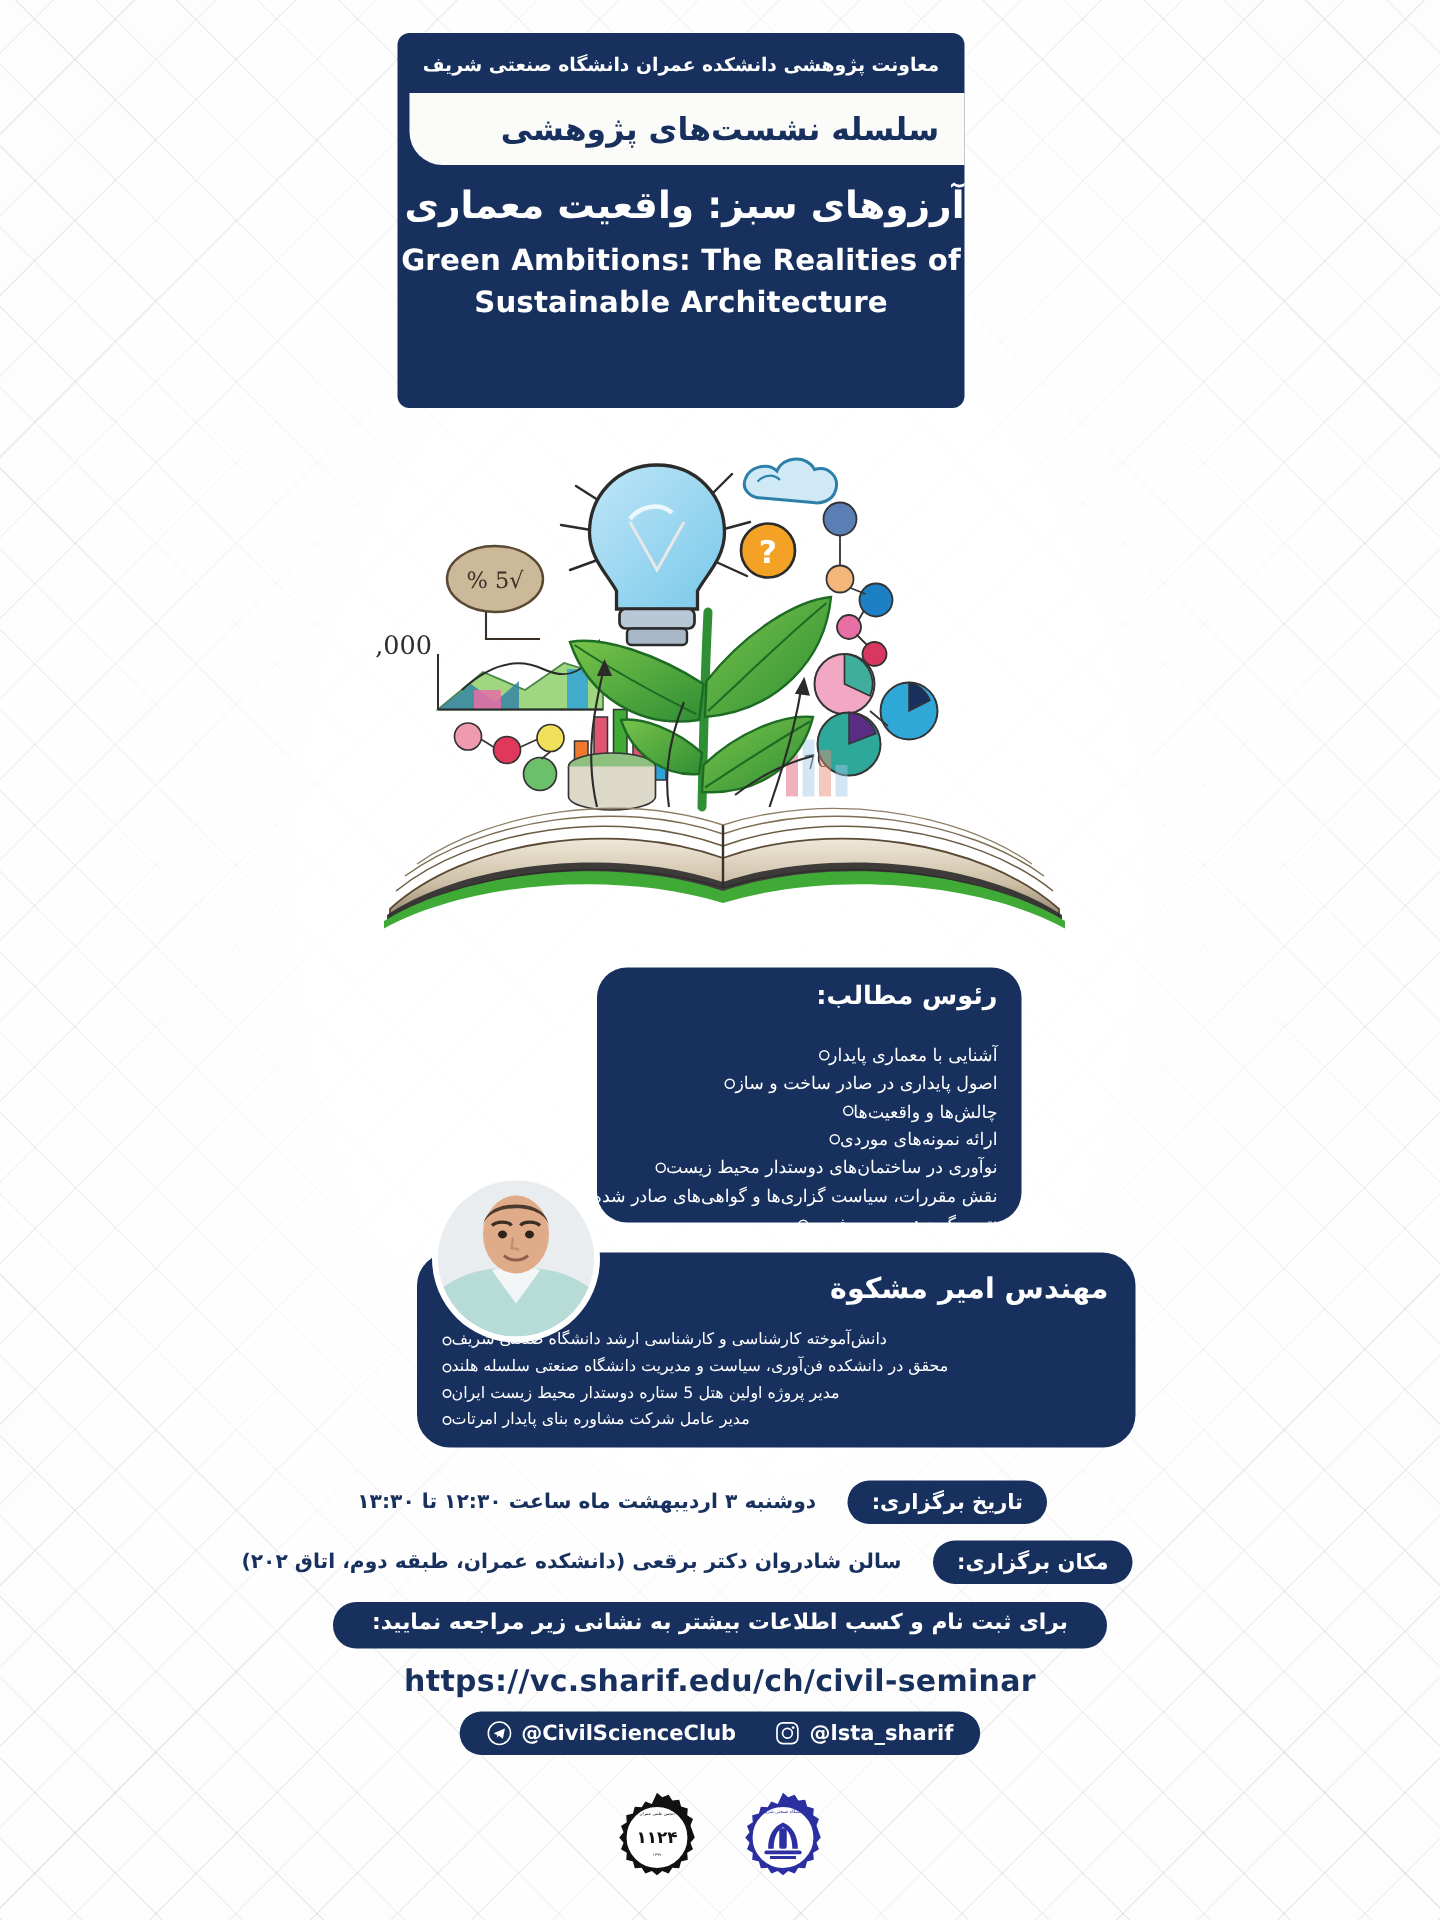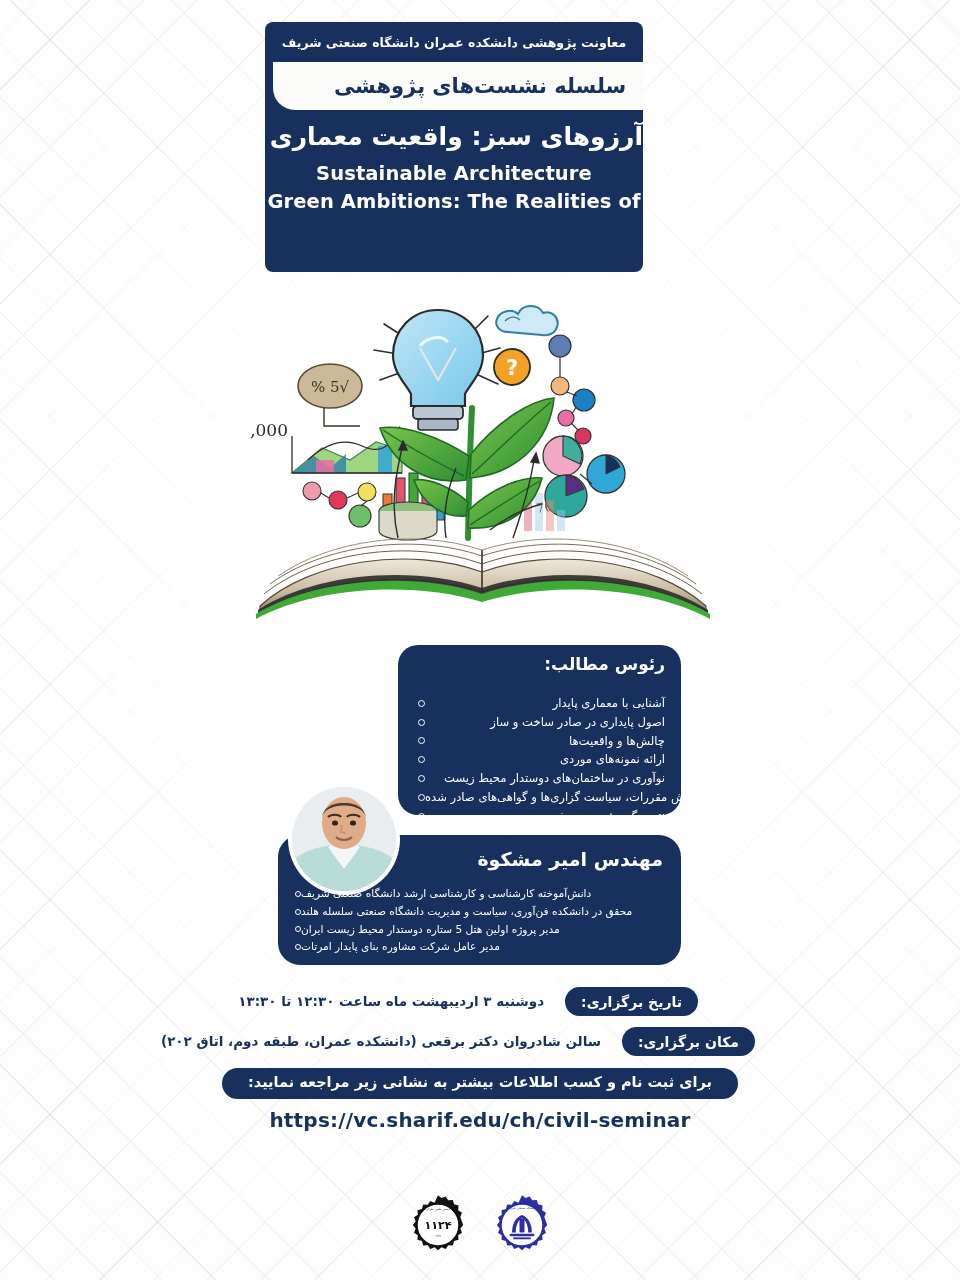--- a/index.html
+++ b/index.html
@@ -120,39 +120,39 @@
     font-size: 17px;
     font-weight: bold;
     text-align: right;
     margin-bottom: 20px;
     white-space: nowrap;
   }
   .topic-item {
     display: flex;
     flex-direction: row-reverse;
     align-items: center;
-    justify-content: space-between;
+    justify-content: flex-end;
     color: #ffffff;
     font-size: 11.6px;
     line-height: 1.62;
     white-space: nowrap;
   }
   .bullet-o {
     flex: none;
     width: 7px; height: 7px;
     border: 1.3px solid #ffffff;
     border-radius: 50%;
     margin-left: 6px;
   }
 
   
   #speaker-panel {
     position: absolute;
     left: 278px; top: 835px;
-    width: 403px; height: 130px;
+    width: 479px; height: 130px;
     background: #17305e;
     border-radius: 22px;
   }
   #speaker-name {
     position: absolute;
     right: 18px; top: 13px;
     color: #ffffff;
     font-size: 19px;
     font-weight: bold;
     white-space: nowrap;
@@ -293,22 +293,22 @@
 
   <div id="content">
 
     <div id="header-block">
       <div id="org-line">معاونت پژوهشی دانشکده عمران دانشگاه صنعتی شریف</div>
       <div id="series-band">
         <div id="series-title">سلسله نشست‌های پژوهشی</div>
       </div>
       <div id="title-fa">آرزوهای سبز: واقعیت معماری پایدار</div>
       <div id="title-en">
+        <div>Green Ambitions: The Realities of</div>
         <div>Sustainable  Architecture</div>
-        <div>Green Ambitions: The Realities of</div>
       </div>
     </div>
 
     <div id="illustration">
       <svg viewBox="0 0 470 332" xmlns="http://www.w3.org/2000/svg">
         <defs>
           <linearGradient id="pageGrad" x1="0" y1="0" x2="0" y2="1">
             <stop offset="0%" stop-color="#efe7d9"></stop>
             <stop offset="55%" stop-color="#cdbfa6"></stop>
             <stop offset="100%" stop-color="#8d7f68"></stop>
@@ -521,20 +521,41 @@
 
     <div class="info-row" id="venue-row">
       <span class="info-label">مکان برگزاری:</span>
       <span class="info-value">سالن شادروان دکتر برقعی (دانشکده عمران، طبقه دوم، اتاق ۲۰۲)</span>
     </div>
 
     <div id="register-bar">برای ثبت نام و کسب اطلاعات بیشتر به نشانی زیر مراجعه نمایید:</div>
 
     <div id="url-line">https://vc.sharif.edu/ch/civil-seminar</div>
 
+    <div id="social-bar">
+      <div class="social-item">
+        <span>
+          <svg width="17" height="17" viewBox="0 0 24 24">
+            <circle cx="12" cy="12" r="10.5" fill="none" stroke="#ffffff" stroke-width="1.4"></circle>
+            <path d="M6.5 12.1 L17.2 7.6 L15.3 17.2 L11.6 14.4 L9.9 16.1 L9.9 13.6 Z" fill="#ffffff"></path>
+          </svg>
+        </span>
+        <span>@CivilScienceClub</span>
+      </div>
+      <div class="social-item">
+        <span>
+          <svg width="17" height="17" viewBox="0 0 24 24">
+            <rect x="2.2" y="2.2" width="19.6" height="19.6" rx="5.6" fill="none" stroke="#ffffff" stroke-width="1.6"></rect>
+            <circle cx="12" cy="12" r="4.6" fill="none" stroke="#ffffff" stroke-width="1.6"></circle>
+            <circle cx="17.4" cy="6.7" r="1.3" fill="#ffffff"></circle>
+          </svg>
+        </span>
+        <span>@lsta_sharif</span>
+      </div>
+    </div>
 
     <div id="logos">
       <div class="logo">
         <svg viewBox="0 0 100 100" xmlns="http://www.w3.org/2000/svg">
           <g fill="#2b2fa0">
             <path d="M50 2 l5.6 4.6 6.9-2.7 4 6.2 7.4-.6 2 7.2 7.2 2-.6 7.4 6.2 4-2.7 6.9L90.6 50l-4.6 5.6 2.7 6.9-6.2 4 .6 7.4-7.2 2-2 7.2-7.4-.6-4 6.2-6.9-2.7L50 90.6l-5.6-4.6-6.9 2.7-4-6.2-7.4.6-2-7.2-7.2-2 .6-7.4-6.2-4 2.7-6.9L9.4 50l4.6-5.6-2.7-6.9 6.2-4-.6-7.4 7.2-2 2-7.2 7.4.6 4-6.2 6.9 2.7z"></path>
           </g>
           <circle cx="50" cy="50" r="34" fill="#ffffff"></circle>
           <circle cx="50" cy="50" r="34" fill="none" stroke="#2b2fa0" stroke-width="2.6"></circle>
           <g fill="#2b2fa0">

